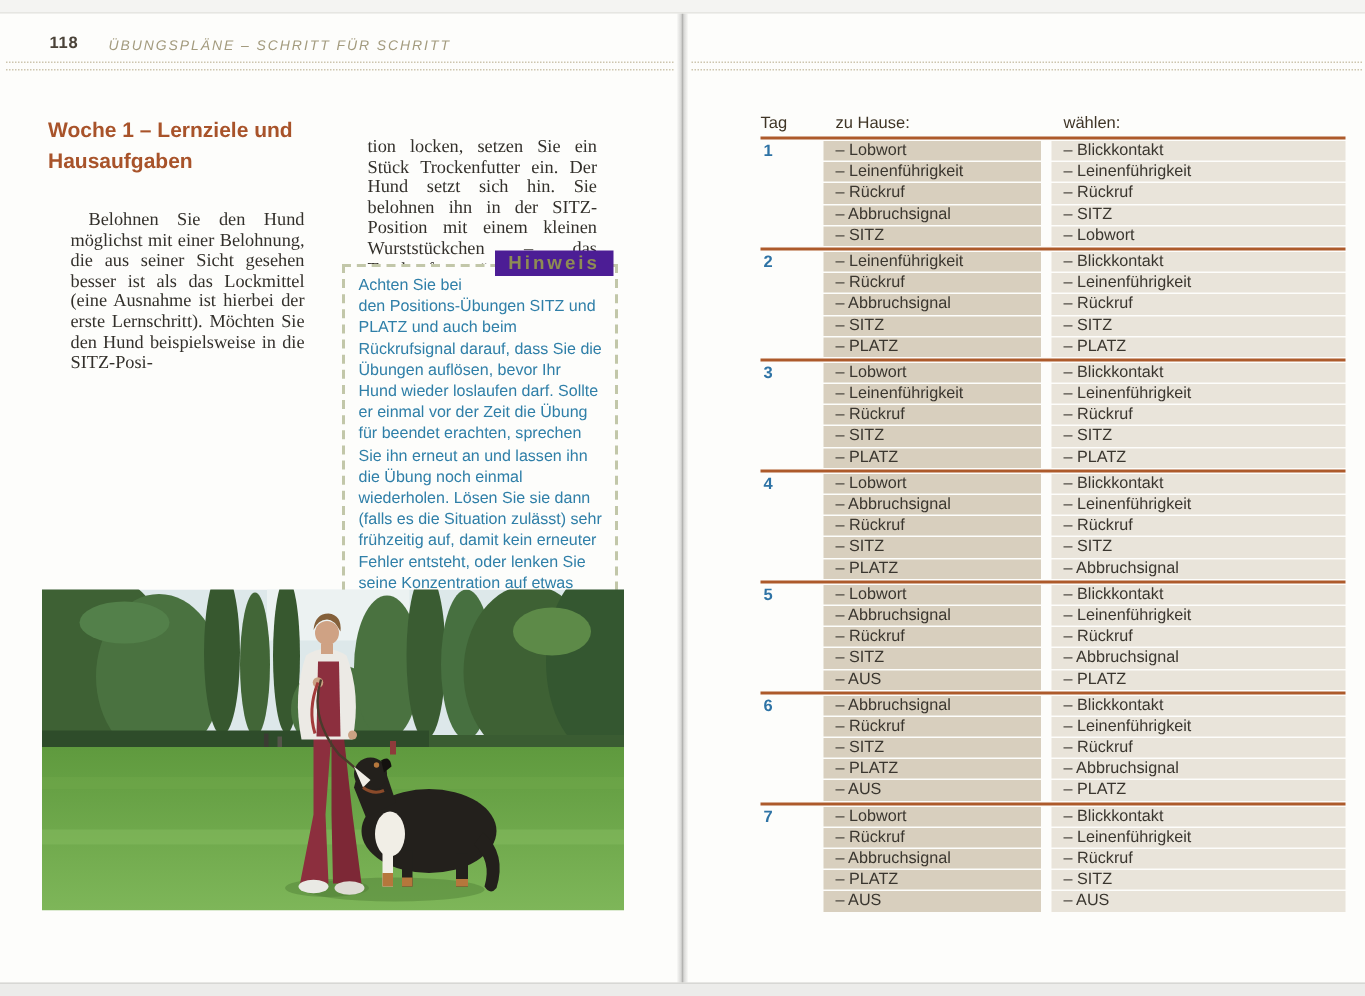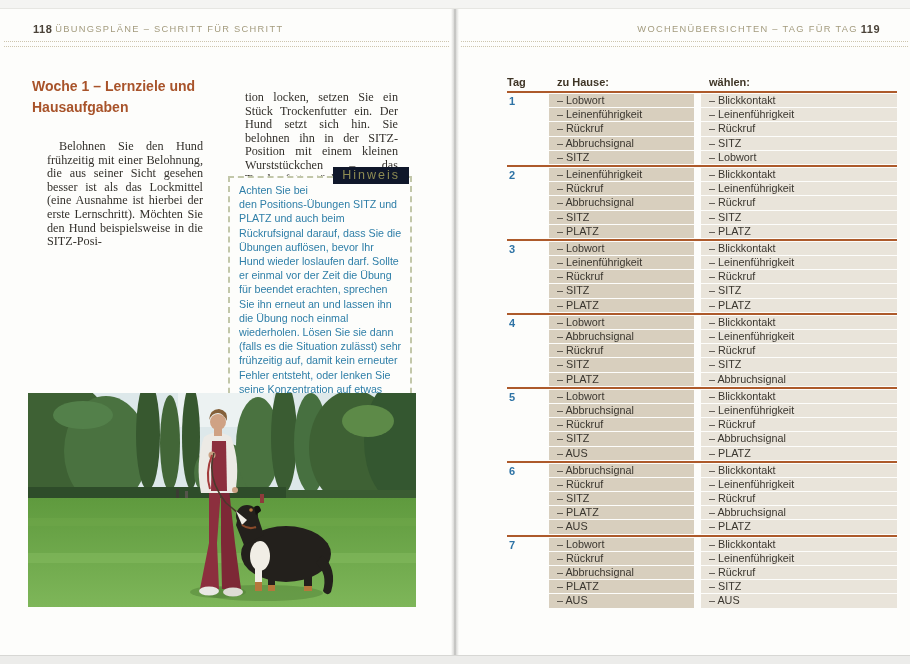--- a/index.html
+++ b/index.html
@@ -7,49 +7,49 @@
           font-family:"Liberation Sans",sans-serif;color:#332e28;}
   .page{position:absolute;top:0;height:100%;}
   #page-left{left:0;width:451px;}
   #page-right{left:459px;width:451px;}
   .top-edge{position:absolute;left:0;right:0;top:0;height:8px;background:#f4f4f2;border-bottom:1px solid #e6e6e2;}
   .bottom-edge{position:absolute;left:0;right:0;top:655px;height:9px;background:#ececea;border-top:1px solid #d7d7d4;}
   .spine{position:absolute;top:0;left:451px;width:8px;height:100%;
          background:linear-gradient(90deg,#fdfdfb 0%,#d8d8d6 38%,#b3b3b1 50%,#d8d8d6 62%,#fdfdfb 100%);}
 
   
-  .runhead{position:absolute;top:23px;display:flex;align-items:center;gap:3px;}
+  .runhead{position:absolute;top:23px;display:flex;align-items:flex-end;gap:20px;}
   .runhead.lft{left:33px;}
   .runhead.rgt{right:30px;flex-direction:row;}
   .pageno{font-size:11px;font-weight:bold;color:#4a4238;letter-spacing:.5px;}
-  .rh-title{font-size:9.3px;letter-spacing:1.3px;color:#a39b7e;}
+  .rh-title{font-size:9.3px;letter-spacing:1.3px;color:#a39b7e;font-style:italic;}
   .dotted-rule{position:absolute;top:41px;height:4px;border-top:1px dotted #cdc5ae;border-bottom:1px dotted #cdc5ae;}
   #page-left .dotted-rule{left:4px;width:445px;}
   #page-right .dotted-rule{left:2px;width:447px;}
 
   
   .title{position:absolute;left:32px;top:76px;width:205px;margin:0;
          font-size:14px;line-height:21px;font-weight:bold;color:#a8532a;}
   .col{position:absolute;text-align:justify;font-family:"Liberation Serif",serif;
        font-size:12.2px;line-height:13.6px;color:#33302b;}
   #col1{left:32px;top:125px;width:186px;}
   #col2{left:230px;top:76px;width:183px;}
   .col p{margin:15px;}
   .col p.ind{text-indent:12px;}
   .hint-box{position:absolute;left:228px;top:176px;width:184px;box-sizing:border-box;
             border:2px dashed #c2c7a9;background:#fdfdfb;padding:5px 8px 8px 9px;}
-  .hint-label{float:right;background:#0f172a;margin:-16px -7px 2px 8px;padding:1px 9px 2px 9px;
-              font-size:12.5px;font-weight:normal;letter-spacing:2px;color:#8e8c53;}
+  .hint-label{float:right;background:#4c1d95;margin:-16px -7px 2px 8px;padding:1px 9px 2px 9px;
+              font-size:12.5px;font-weight:bold;letter-spacing:2px;color:#8e8c53;}
   .hint-text{font-size:10.7px;line-height:14.2px;color:#2f7fa8;}
   .caption{position:absolute;left:28px;top:378px;width:388px;font-size:11.3px;color:#96995b;}
   .photo{position:absolute;left:28px;top:393px;width:388px;height:214px;display:block;}
 
   
   .wtable{position:absolute;left:48px;top:76px;width:390px;font-size:10.8px;}
-  .thead{display:flex;font-weight:bold;font-size:11px;color:#3f3526;padding-bottom:3px;}
+  .thead{display:flex;font-weight:normal;font-size:11px;color:#3f3526;padding-bottom:3px;}
   .th-tag{width:42px;}
   .th-home{width:145px;margin-right:7px;padding-left:8px;box-sizing:border-box;}
   .th-out{width:196px;padding-left:8px;box-sizing:border-box;}
   .day{display:flex;border-top:2px solid #ad5a2b;padding-top:1px;}
   .tagcol{width:42px;font-weight:bold;font-size:11px;color:#2e73a5;padding-top:1px;padding-left:2px;box-sizing:border-box;}
   .homecol{width:145px;margin-right:7px;}
   .outcol{width:196px;}
   .cell{height:13.2px;line-height:13.4px;margin-bottom:1px;padding-left:8px;box-sizing:border-box;
         color:#3a362f;white-space:nowrap;overflow:hidden;}
   .homecol .cell{background:#d8cfbe;}
@@ -63,21 +63,21 @@
   <div id="page-left" class="page">
     <div class="runhead lft">
       <span class="pageno">118</span>
       <span class="rh-title">ÜBUNGSPLÄNE – SCHRITT FÜR SCHRITT</span>
     </div>
     <div class="dotted-rule"></div>
 
     <h1 class="title">Woche 1 – Lernziele und Hausaufgaben</h1>
 
     <div id="col1" class="col">
-      <p class="ind">Belohnen Sie den Hund frühzeitig mit einer Belohnung, die aus seiner Sicht gesehen besser ist als das Lockmittel (eine Ausnahme ist hierbei der erste Lernschritt). Möchten Sie den Hund beispielsweise in die SITZ-Posi-</p>
+      <p class="ind">Belohnen Sie den Hund möglichst mit einer Belohnung, die aus seiner Sicht gesehen besser ist als das Lockmittel (eine Ausnahme ist hierbei der erste Lernschritt). Möchten Sie den Hund beispielsweise in die SITZ-Posi-</p>
     </div>
 
     <div id="col2" class="col">
       <p>tion locken, setzen Sie ein Stück Trockenfutter ein. Der Hund setzt sich hin. Sie belohnen ihn in der SITZ-Position mit einem kleinen Wurststückchen – das Trockenfutterstückchen geben Sie nicht ab.</p>
     </div>
 
     <div class="hint-box">
       <div class="hint-label">Hinweis</div>
       <div class="hint-text">Achten Sie bei den Positions-Übungen SITZ und PLATZ und auch beim Rückrufsignal darauf, dass Sie die Übungen auflösen, bevor Ihr Hund wieder loslaufen darf. Sollte er einmal vor der Zeit die Übung für beendet erachten, sprechen Sie ihn erneut an und lassen ihn die Übung noch einmal wiederholen. Lösen Sie sie dann (falls es die Situation zulässt) sehr frühzeitig auf, damit kein erneuter Fehler entsteht, oder lenken Sie seine Konzentration auf etwas anderes um (vgl. Freizeitsignal Seite 101).</div>
     </div>
@@ -152,24 +152,20 @@
         <rect x="276" y="193" width="8" height="5" fill="#b5773c"></rect>
         <path d="M294,162 Q310,176 303,199 Q299,204 295,198 Q300,181 288,170 Z" fill="#23201c"></path>
         <path d="M214,132 Q221,137 228,134" stroke="#8a4a2a" stroke-width="2" fill="none"></path>
       </g>
     </svg>
   </div>
 
   <div class="spine"></div>
 
   <div id="page-right" class="page">
-    <div class="runhead rgt">
-      <span class="rh-title">WOCHENÜBERSICHTEN – TAG FÜR TAG</span>
-      <span class="pageno">119</span>
-    </div>
     <div class="dotted-rule"></div>
 
     <div class="wtable">
       <div class="thead">
         <span class="th-tag">Tag</span>
         <span class="th-home">zu Hause:</span>
         <span class="th-out">wählen:</span>
       </div>
 
       <div class="day">

